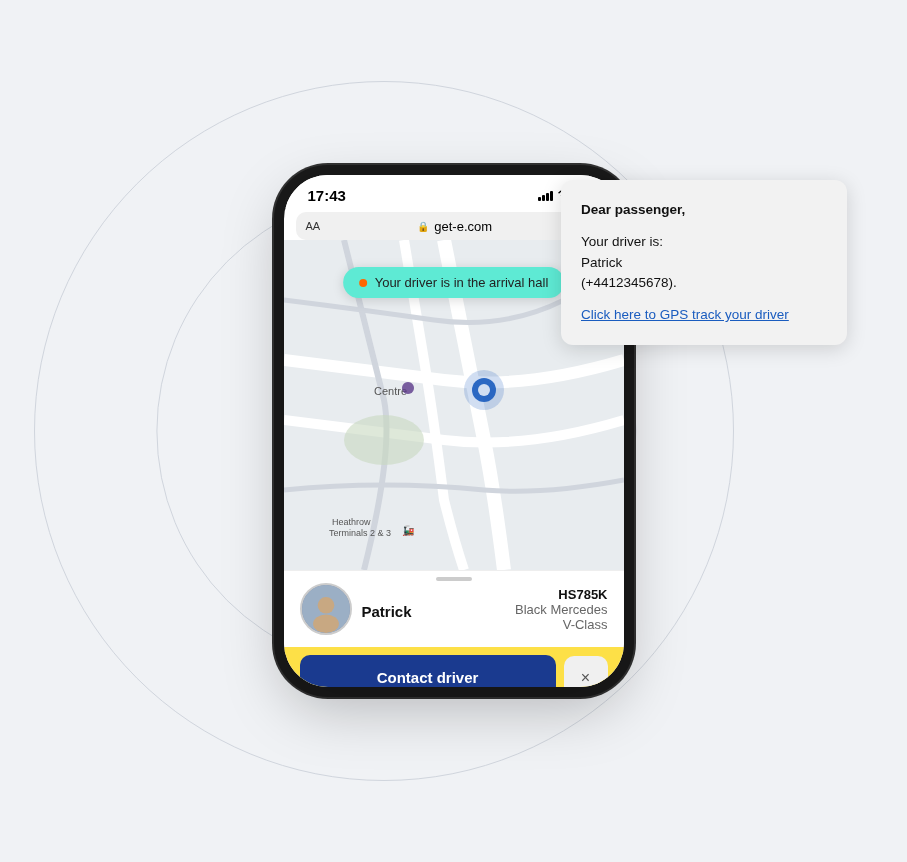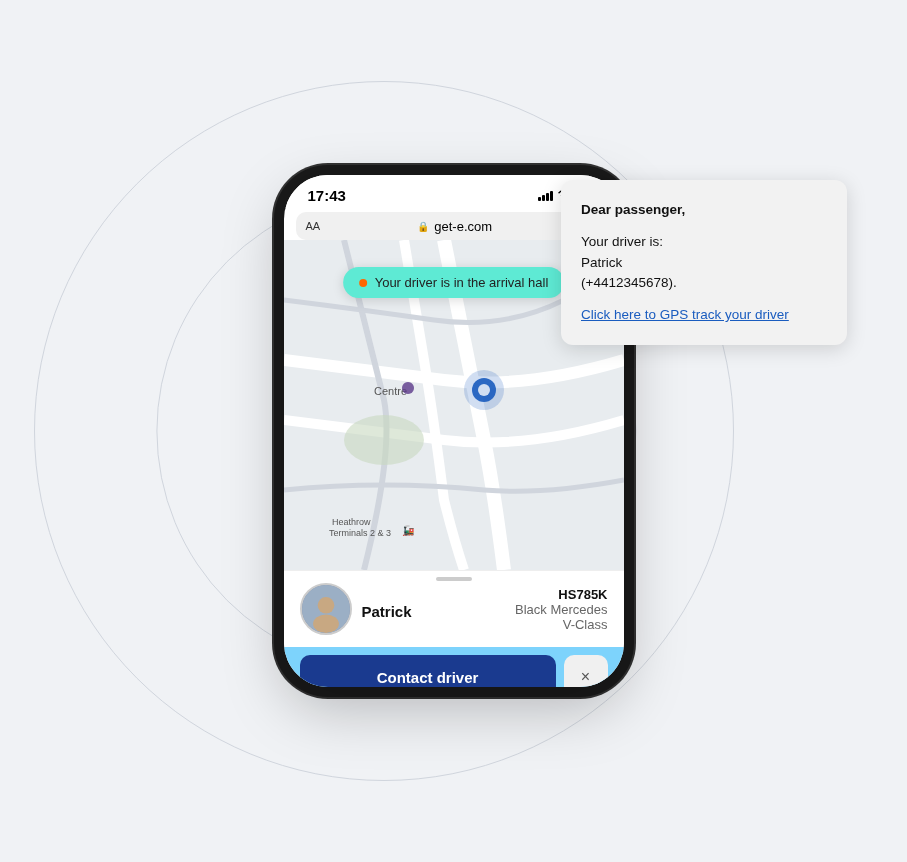--- a/index.html
+++ b/index.html
@@ -237,24 +237,24 @@
       transform: translateX(-50%);
       width: 36px;
       height: 4px;
       background: #ccc;
       border-radius: 2px;
     }
 
     
     .contact-btn-row {
       display: flex;
-      align-items: flex-start;
+      align-items: flex-end;
       gap: 8px;
       padding: 8px 16px 12px;
-      background: #7dd3fc;
+      background: #fde047;
     }
     .contact-btn {
       flex: 1;
       background: #1a3a8f;
       color: #fff;
       border: none;
       border-radius: 10px;
       padding: 14px;
       font-size: 15px;
       font-weight: 600;

